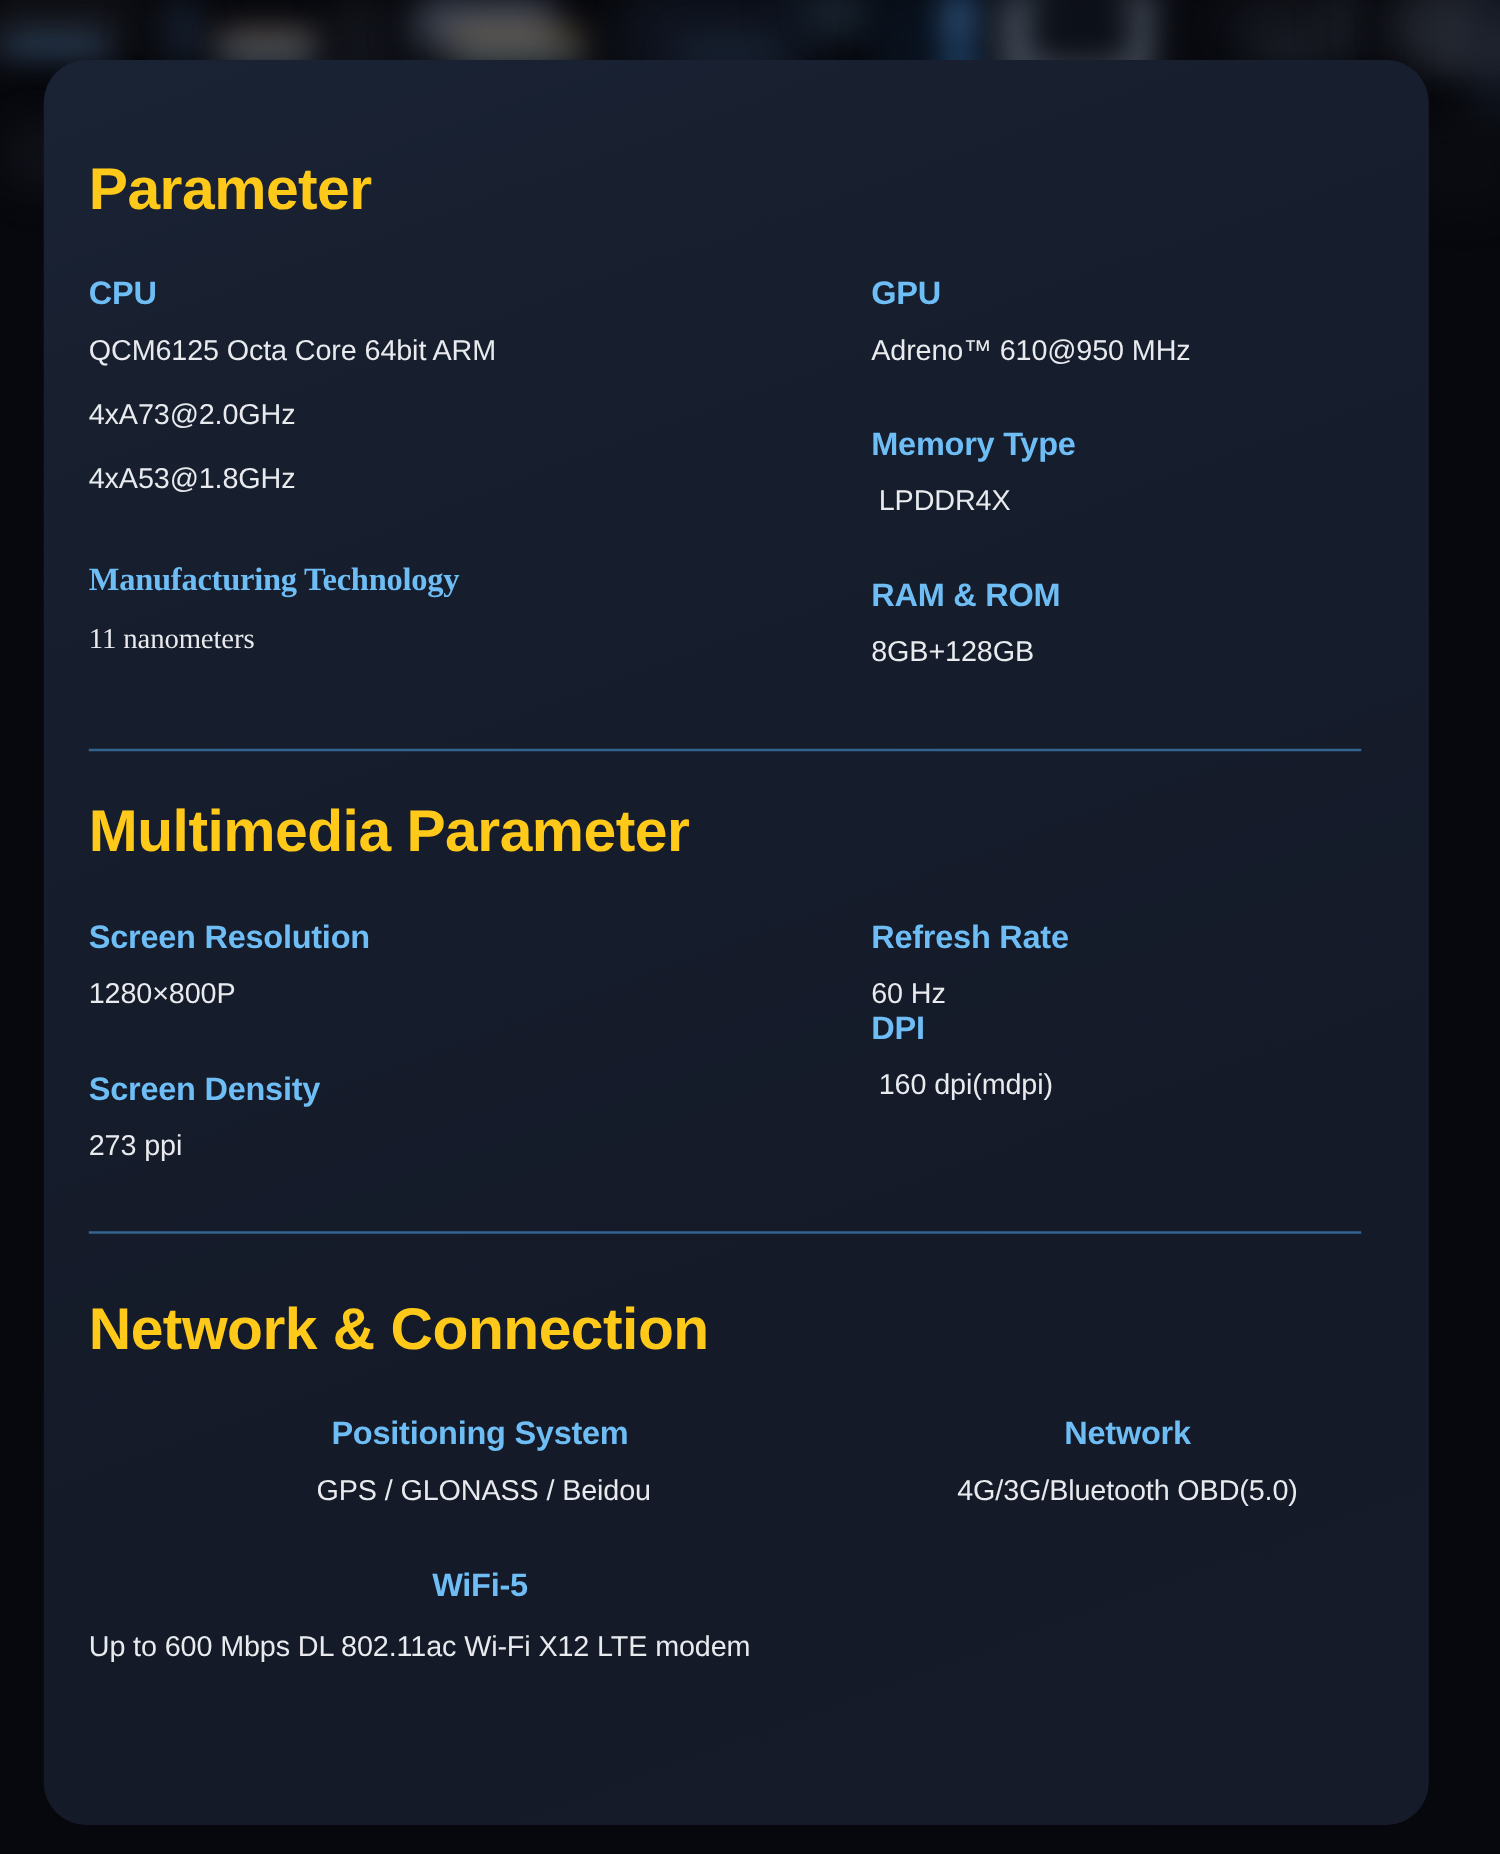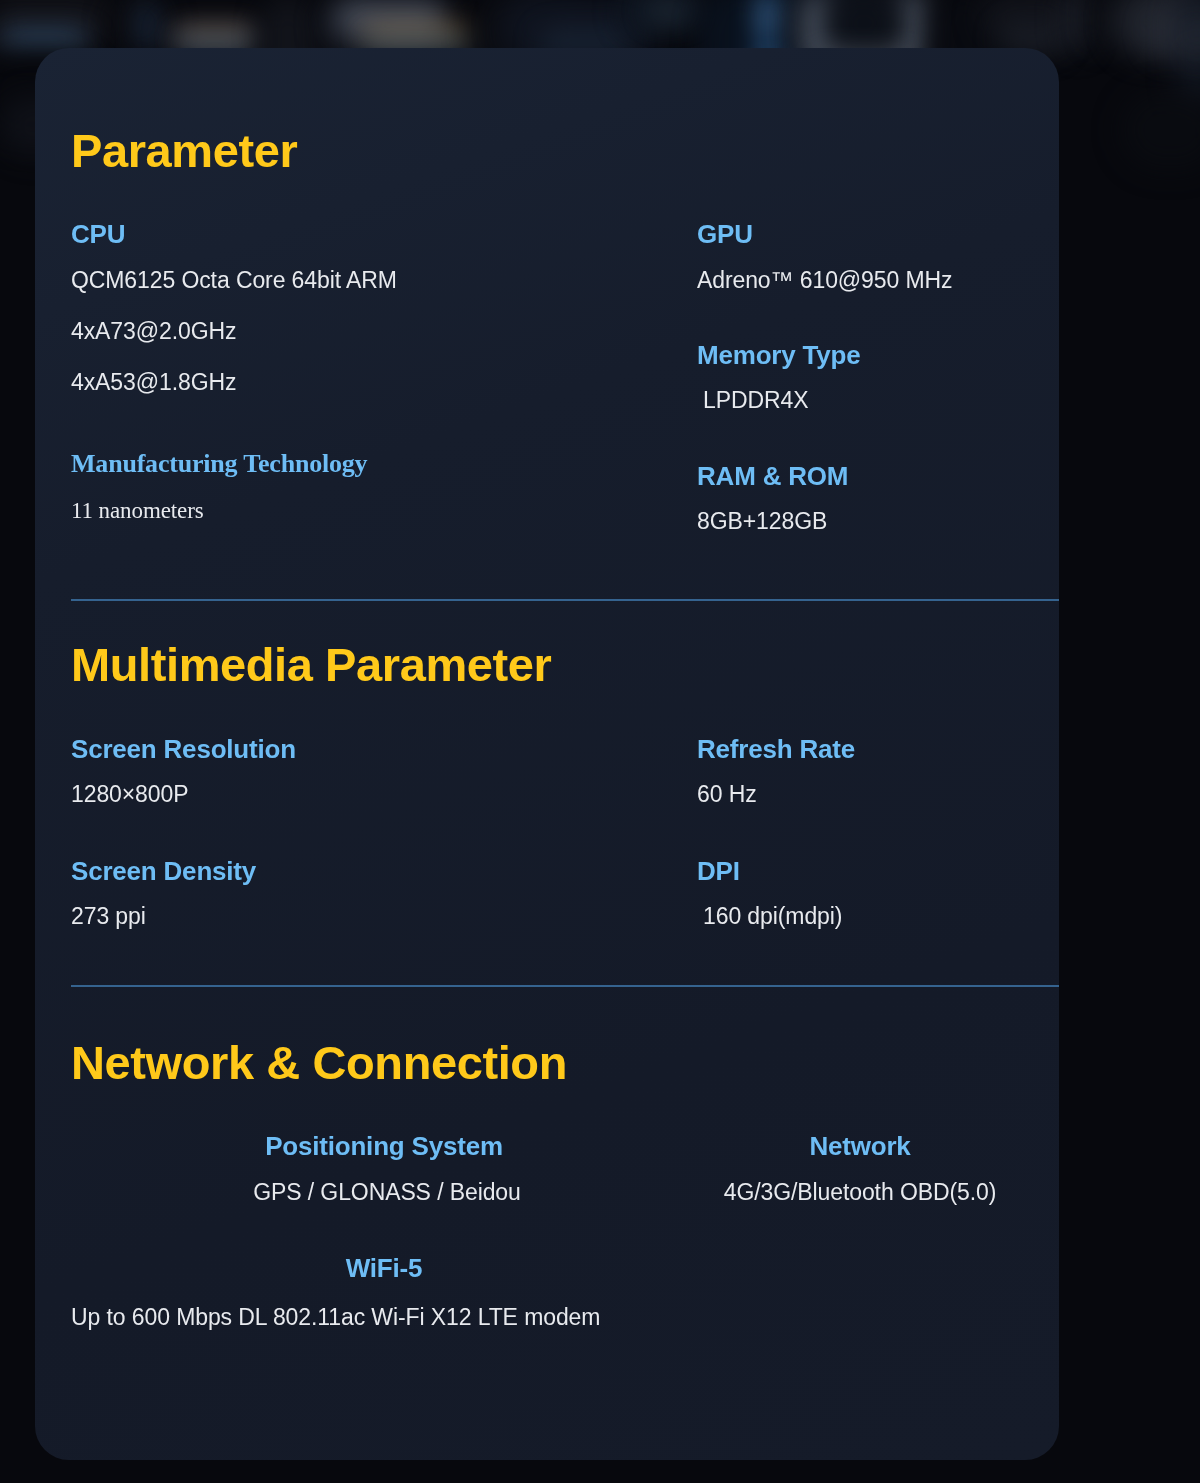--- a/index.html
+++ b/index.html
@@ -28,21 +28,21 @@
     border-radius: 40px;
     filter: blur(14px);
     opacity: .85;
   }
 
   
   #spec-card {
     position: absolute;
     left: 35px;
     top: 48px;
-    width: 1024px;
+    width: 1108px;
     height: 1412px;
     background: linear-gradient(160deg, #1a2334 0%, #161d2c 30%, #141a28 70%, #151b29 100%);
     border-radius: 34px;
     padding: 0;
     overflow: hidden;
   }
 
   .card-inner { padding: 0 36px 0 36px; }
 
   
@@ -98,21 +98,21 @@
   #section-parameter            { padding-top: 79px; }
   #section-parameter .cols      { margin-top: 46px; }
   #sec1-left  .field + .field   { margin-top: 55px; font-family: Liberation Serif, serif; }
   #sec1-right .field + .field   { margin-top: 48px; }
   .field-label + .field-value   { margin-top: 19px; }
   #divider-1                    { margin-top: 64px; }
 
   #section-multimedia           { padding-top: 40px; }
   #section-multimedia .cols     { margin-top: 47px; }
   #sec2-left  .field + .field   { margin-top: 49px; }
-  #sec2-right .field + .field   { margin-top: 49px; }
+  #sec2-right .field + .field   { }
   #divider-2                    { margin-top: 56px; }
 
   #section-network              { padding-top: 52px; }
   #section-network .cols        { margin-top: 46px; text-align: center; }
   #sec3-left  .field + .field   { margin-top: 49px; }
   #net-wide                     { margin-top: 22px; }
 </style>
 </head>
 <body>
 

